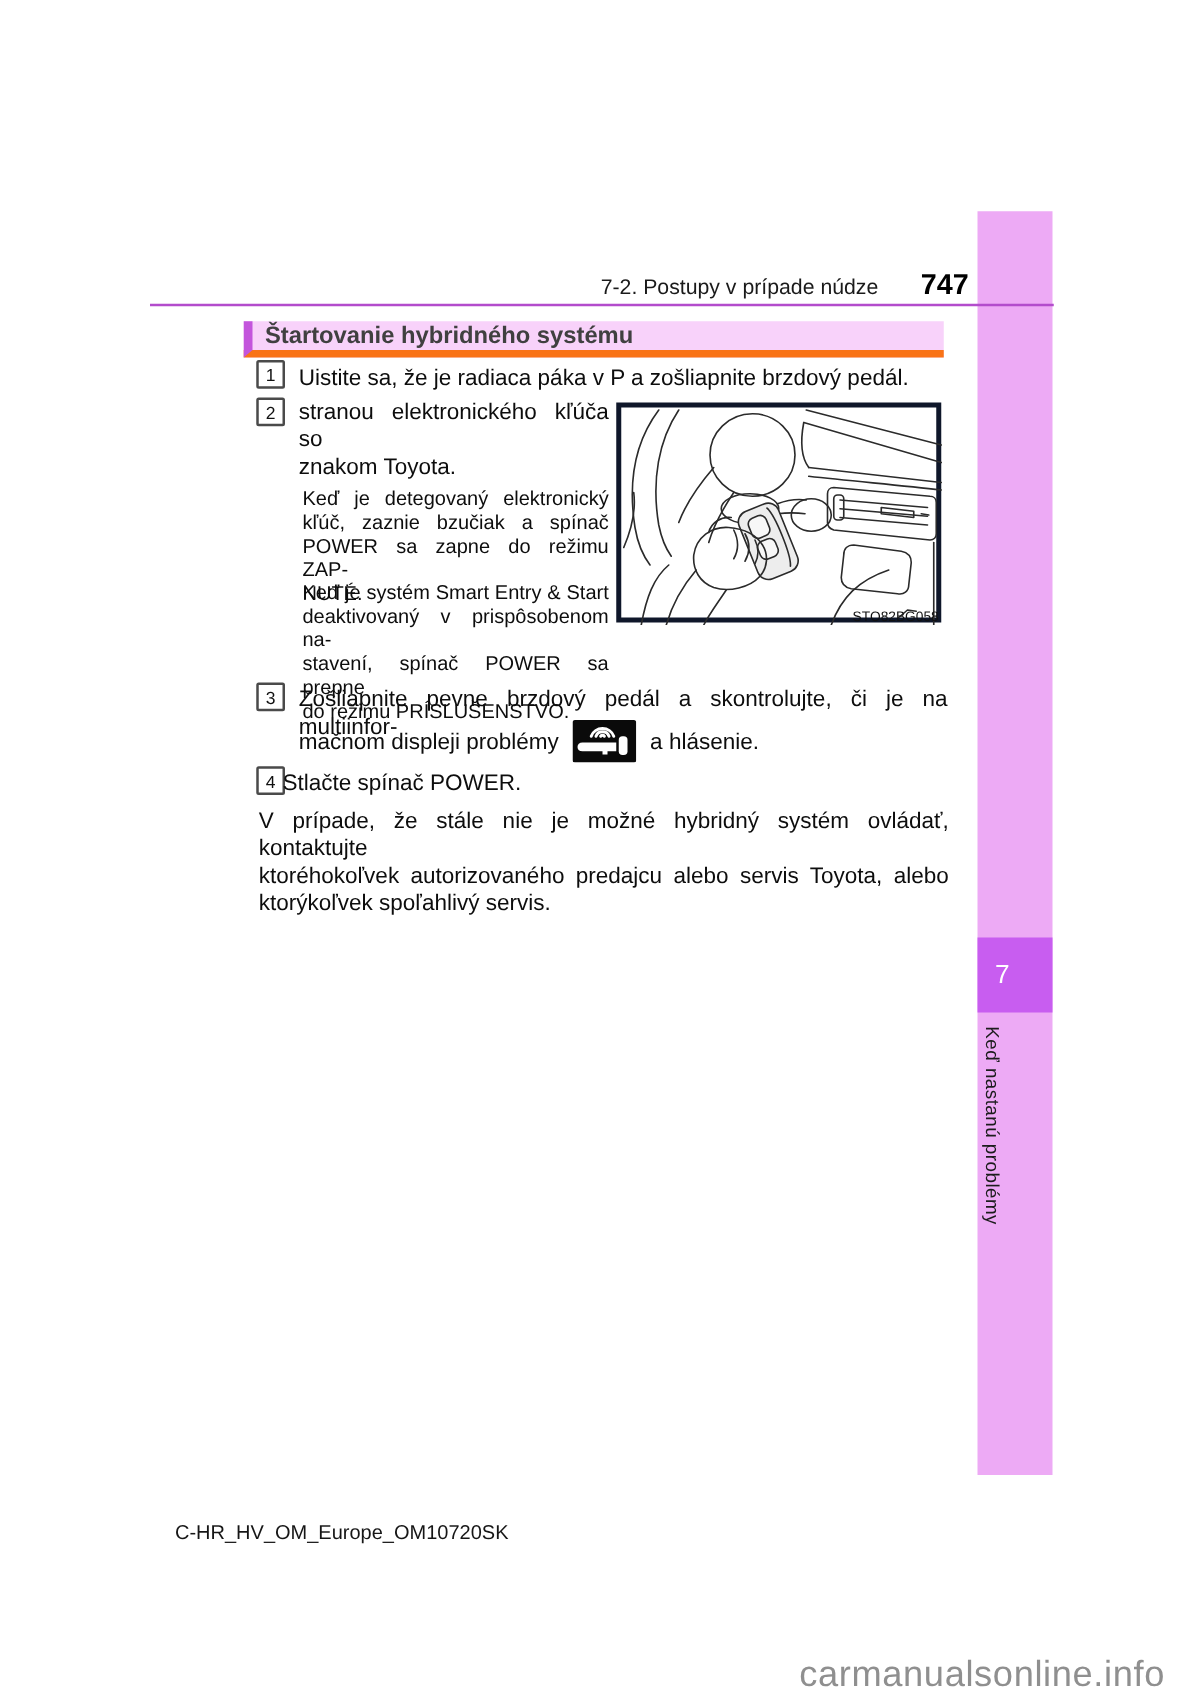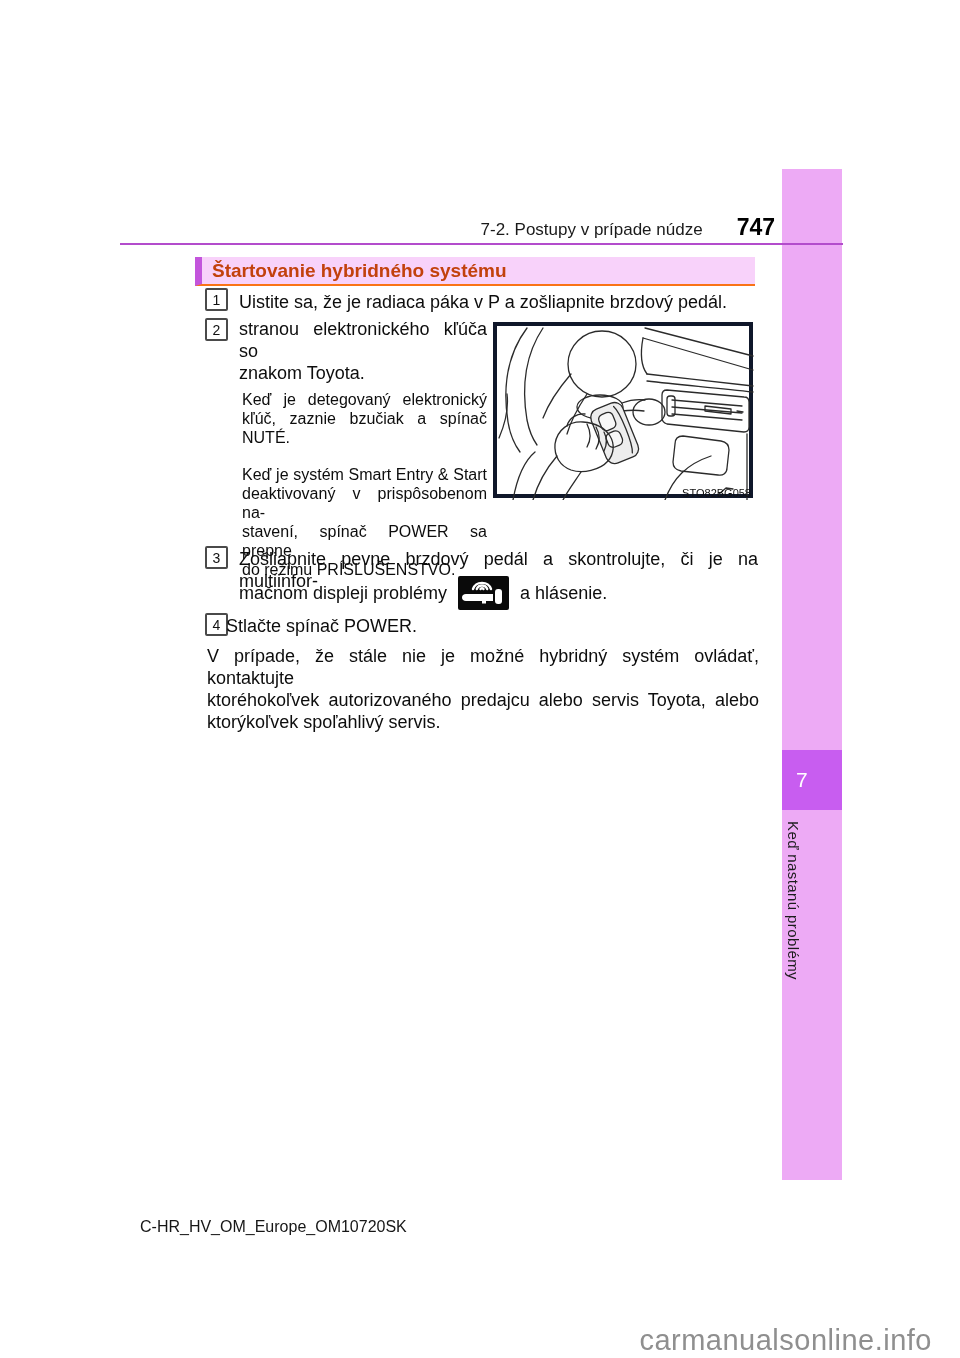--- a/index.html
+++ b/index.html
@@ -21,23 +21,23 @@
     position:absolute;left:782px;top:750px;width:60px;height:60px;background:#c85df0;
     color:#fff;font-size:21px;display:flex;align-items:center;padding-left:14px;box-sizing:border-box;z-index:5;
   }
   .chapter-title{
     position:absolute;left:785px;top:821px;writing-mode:vertical-rl;
     font-size:15px;color:#1c1c1c;letter-spacing:.4px;z-index:5;
   }
   
   .section-title{
     position:absolute;left:195px;top:257px;width:560px;height:29px;box-sizing:border-box;
-    background:#f8d2fa;border-left:7px solid #c355dc;border-bottom:2px solid #f97316;
+    background:#f8d2fa;border-left:7px solid #c355dc;border-bottom:6px solid #f97316;
     display:flex;align-items:center;padding-left:10px;
-    font-size:19px;font-weight:bold;color:#c2410c;
+    font-size:19px;font-weight:bold;color:#404040;
   }
   
   .step-box{
     position:absolute;width:23px;height:23px;box-sizing:border-box;border:2px solid #4a4a4a;border-radius:2px;
     display:flex;align-items:center;justify-content:center;font-size:14px;color:#111;background:#fff;
   }
   .body-txt{font-size:18px;line-height:22px;color:#0d0d0d;}
   .note-txt{font-size:16px;line-height:19px;color:#0d0d0d;}
   .jline{text-align:justify;text-align-last:justify;}
   .lline{text-align:left;}
@@ -89,20 +89,21 @@
   <div class="step-box" style="left:205px;top:318px;">
     <span>2</span>
   </div>
   <div class="s2-text body-txt">
     <div class="jline">stranou elektronického kľúča so</div>
     <div class="lline">znakom Toyota.</div>
   </div>
   <div class="s2-note1 note-txt">
     <div class="jline">Keď je detegovaný elektronický</div>
     <div class="jline">kľúč, zaznie bzučiak a spínač</div>
+    <div class="jline">POWER sa zapne do režimu ZAP-</div>
     <div class="lline">NUTÉ.</div>
   </div>
   <div class="s2-note2 note-txt">
     <div class="jline">Keď je systém Smart Entry &amp; Start</div>
     <div class="jline">deaktivovaný v prispôsobenom na-</div>
     <div class="jline">stavení, spínač POWER sa prepne</div>
     <div class="lline">do režimu PRÍSLUŠENSTVO.</div>
   </div>
 
   <div class="figure">

